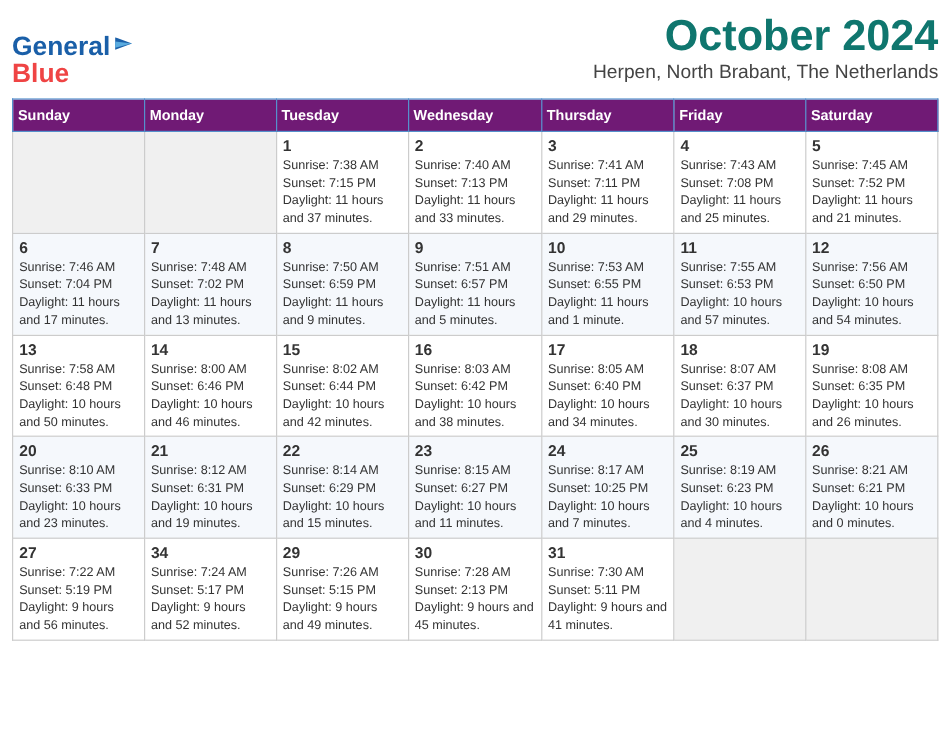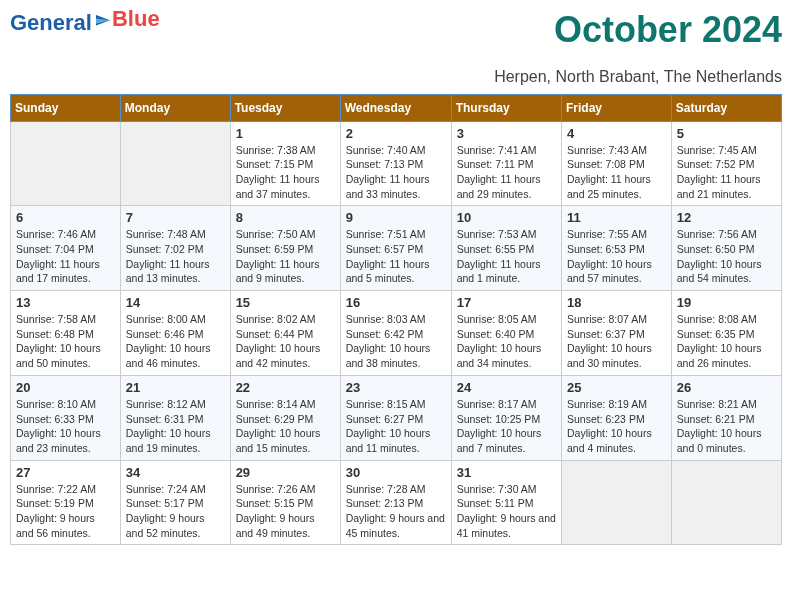--- a/index.html
+++ b/index.html
@@ -11,23 +11,23 @@
       padding: 10px;
     }
     .header {
       display: flex;
       align-items: flex-start;
       justify-content: space-between;
       margin-bottom: 8px;
     }
     .logo {
       display: flex;
-      flex-direction: row;
+      flex-direction: column;
       align-items: flex-start;
-      margin-top: 0;
+      margin-top: 16px;
     }
     .logo-icon {
       width: 18px;
       height: 14px;
       margin-left: 2px;
     }
     .logo-row {
       display: flex;
       align-items: center;
     }
@@ -36,29 +36,29 @@
     }
     .month-title {
       font-size: 36px;
       font-weight: bold;
       color: #0f766e;
       line-height: 1.1;
     }
     .location {
       font-size: 16px;
       color: #444;
-      margin-top: 18px;
+      margin-top: 2px;
     }
     table {
       width: 100%;
       border-collapse: collapse;
       font-size: 11px;
     }
     thead tr {
-      background-color: #a16207;
+      background-color: #701a75;
     }
     thead th {
       color: #fff;
       font-weight: bold;
       font-size: 12px;
       padding: 6px 4px;
       text-align: left;
       border: 1px solid #5590cc;
     }
     tbody td {

